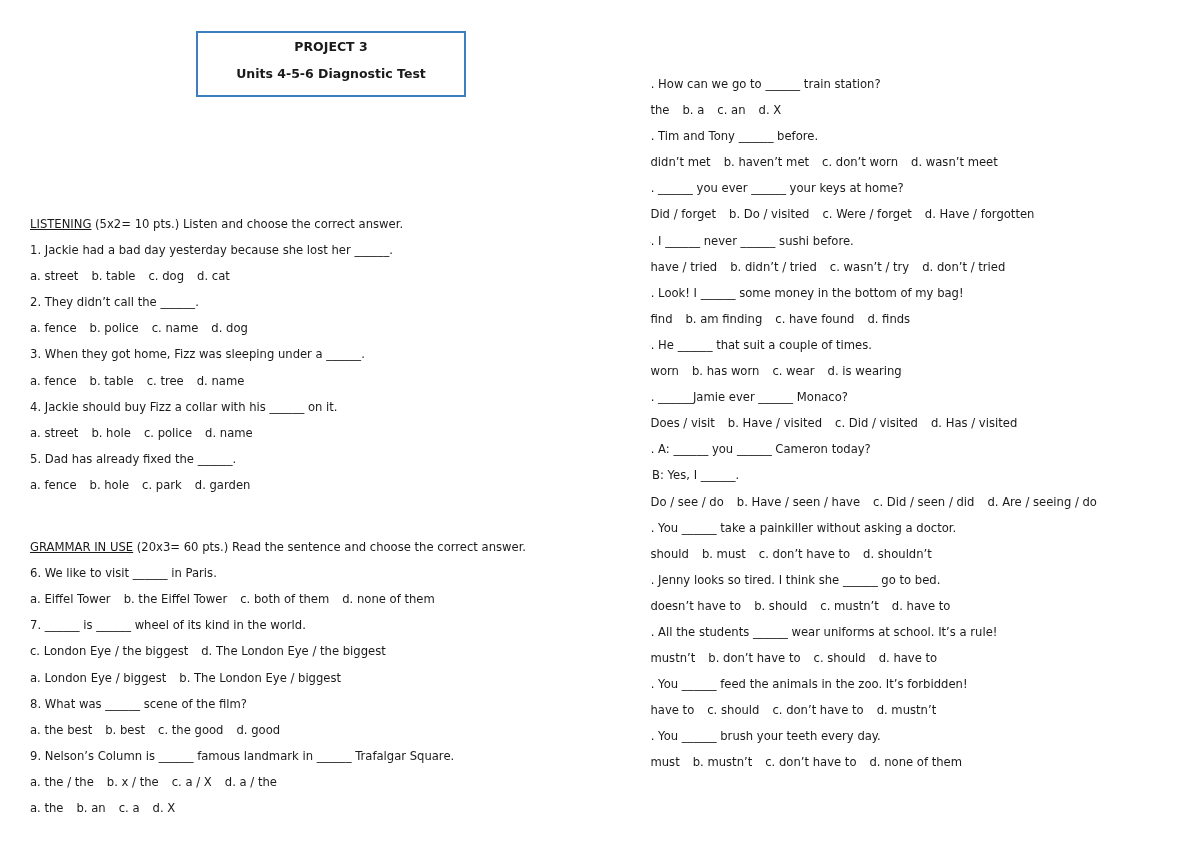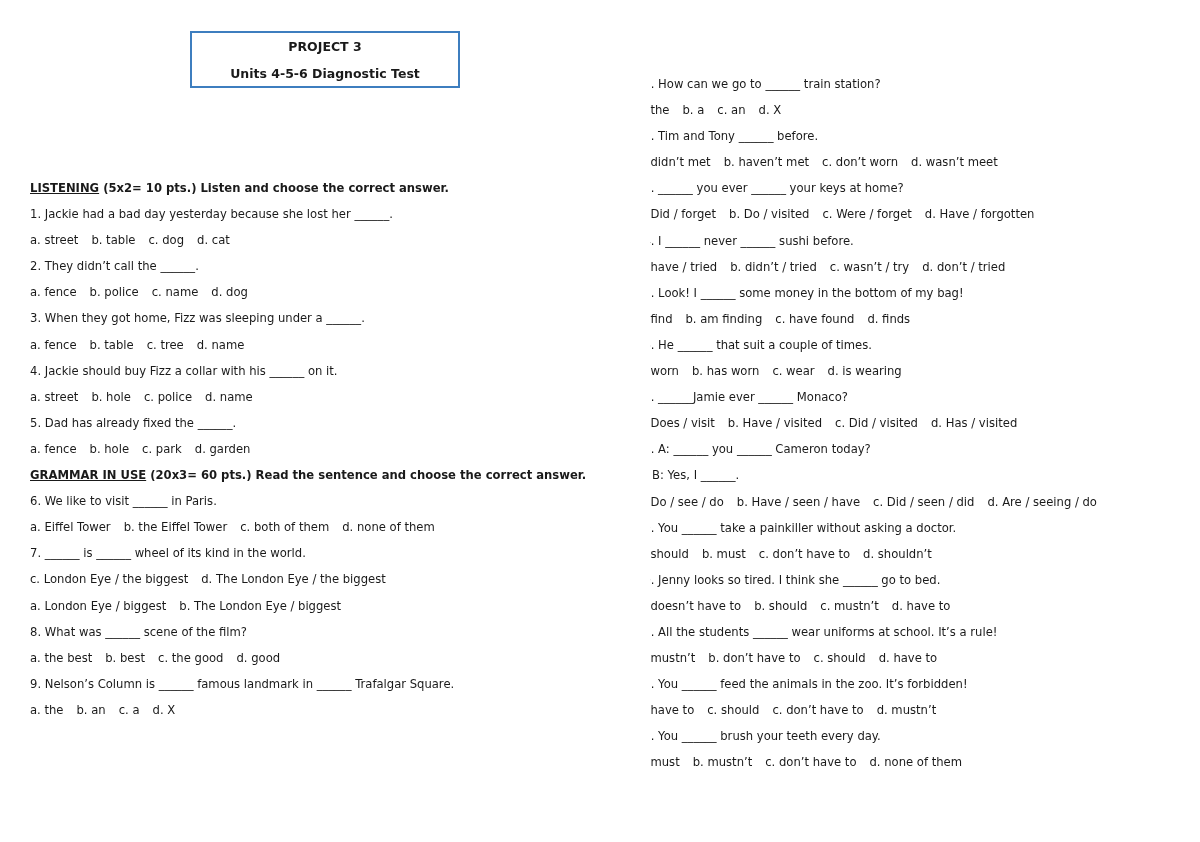--- a/index.html
+++ b/index.html
@@ -1,33 +1,33 @@
 <!DOCTYPE html>
 <html><head>
   <meta charset="utf-8">
   <style>
     html, body { margin: 0; padding: 0; background: #ffffff; }
     body {
       width: 1200px; height: 842px; position: relative; overflow: hidden;
       font-family: "DejaVu Sans", sans-serif; color: #1a1a1a;
     }
     .title-box {
-      position: absolute; left: 190px; top: 31px; width: 270px; height: 57px;
+      position: absolute; left: 196px; top: 31px; width: 270px; height: 66px;
       border: 2px solid #3d7ebf; box-sizing: border-box;
       text-align: center; font-weight: bold; font-size: 12.5px;
     }
     .title-box .t1 { position: absolute; left: 0; right: 0; top: 6px; }
     .title-box .t2 { position: absolute; left: 0; right: 0; top: 33px; }
     .col { position: absolute; font-size: 11.6px; }
     .col-left { left: 30px; top: 180px; width: 600px; }
     .col-right { left: 650px; top: 76px; width: 550px; overflow: visible; }
     .clip-right { position: absolute; left: 650px; top: 0; width: 550px; height: 842px; overflow: hidden; }
     .clip-right .col-right { left: -14px; }
     .line { height: 26.1px; line-height: 16px; white-space: nowrap; }
-    .heading { font-weight: bold; }
+    .heading { font-weight: normal; margin-top: 36px; }
     .heading u { text-decoration: underline; }
     .opt { display: inline-block; margin-right: 13px; }
     .indent { padding-left: 16px; }
   </style>
 </head>
 <body>
 
 <div class="title-box">
   <div class="t1">PROJECT 3</div>
   <div class="t2">Units 4-5-6 Diagnostic Test</div>
@@ -49,20 +49,21 @@
     <div class="line"><span class="opt">a. fence</span><span class="opt">b. hole</span><span class="opt">c. park</span><span class="opt">d. garden</span></div>
     <div class="line heading"><u>GRAMMAR IN USE</u><span> (20x3= 60 pts.) Read the sentence and choose the correct answer.</span></div>
     <div class="line">6. We like to visit ______ in Paris.</div>
     <div class="line"><span class="opt">a. Eiffel Tower</span><span class="opt">b. the Eiffel Tower</span><span class="opt">c. both of them</span><span class="opt">d. none of them</span></div>
     <div class="line">7. ______ is ______ wheel of its kind in the world.</div>
     <div class="line"><span class="opt">c. London Eye / the biggest</span><span class="opt">d. The London Eye / the biggest</span></div>
     <div class="line"><span class="opt">a. London Eye / biggest</span><span class="opt">b. The London Eye / biggest</span></div>
     <div class="line">8. What was ______ scene of the film?</div>
     <div class="line"><span class="opt">a. the best</span><span class="opt">b. best</span><span class="opt">c. the good</span><span class="opt">d. good</span></div>
     <div class="line">9. Nelson’s Column is ______ famous landmark in ______ Trafalgar Square.</div>
+    <div class="line"><span class="opt">a. the / the</span><span class="opt">b. x / the</span><span class="opt">c. a / X</span><span class="opt">d. a / the</span></div>
     <div class="line"><span class="opt">a. the</span><span class="opt">b. an</span><span class="opt">c. a</span><span class="opt">d. X</span></div>
   </div>
 
 <div class="clip-right">
   <div class="col col-right" id="right-col">
       <div class="line">11. How can we go to ______ train station?</div>
       <div class="line"><span class="opt">a. the</span><span class="opt">b. a</span><span class="opt">c. an</span><span class="opt">d. X</span></div>
       <div class="line">12. Tim and Tony ______ before.</div>
       <div class="line"><span class="opt">a. didn’t met</span><span class="opt">b. haven’t met</span><span class="opt">c. don’t worn</span><span class="opt">d. wasn’t meet</span></div>
       <div class="line">13. ______ you ever ______ your keys at home?</div>

